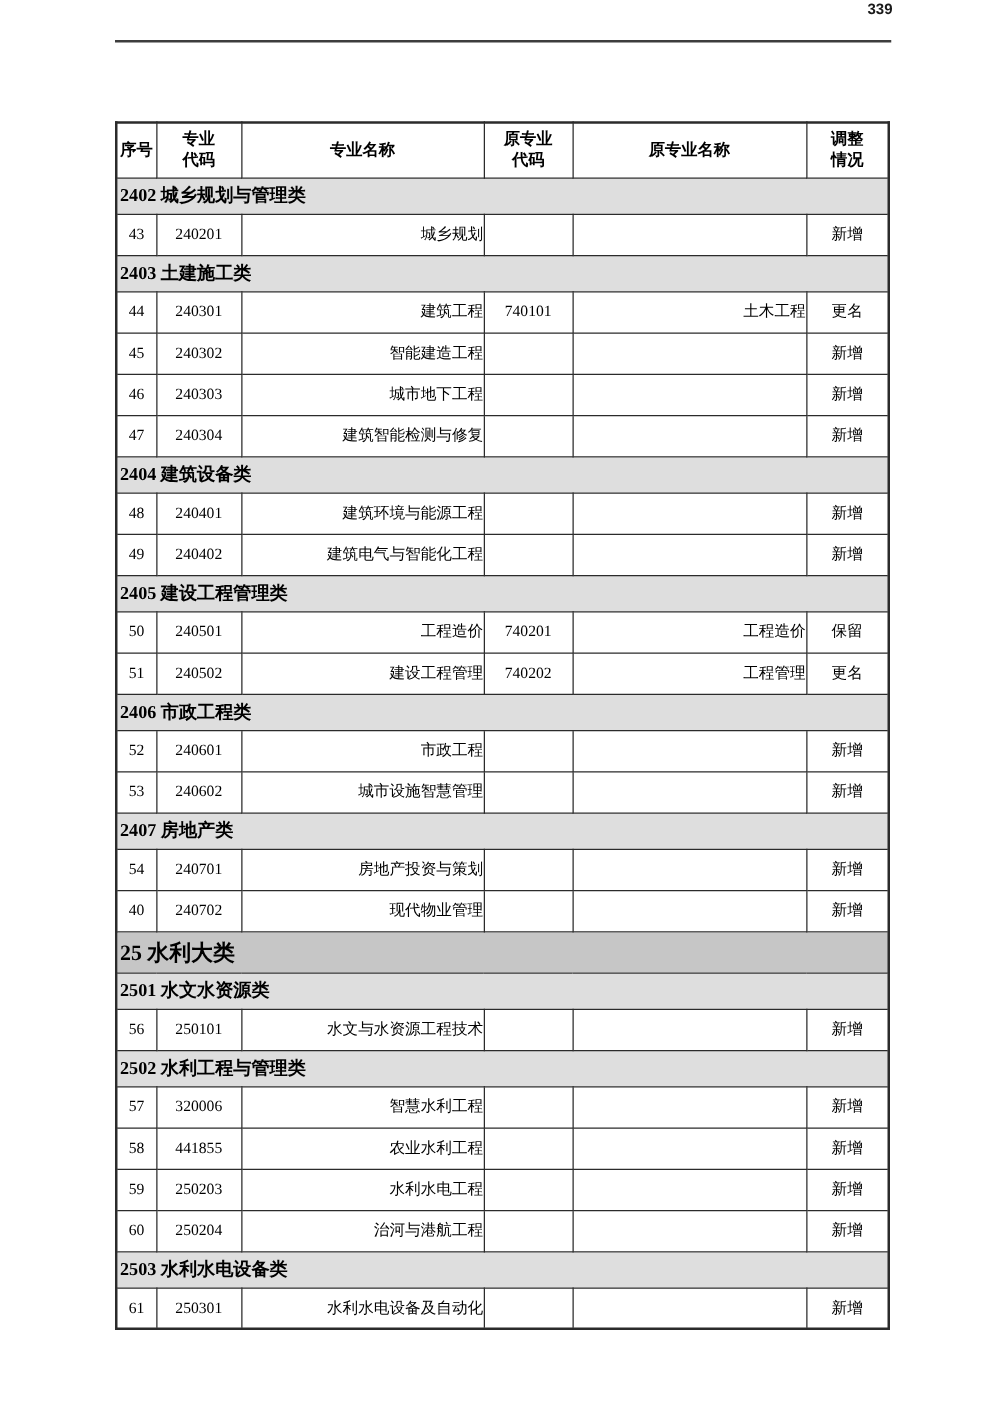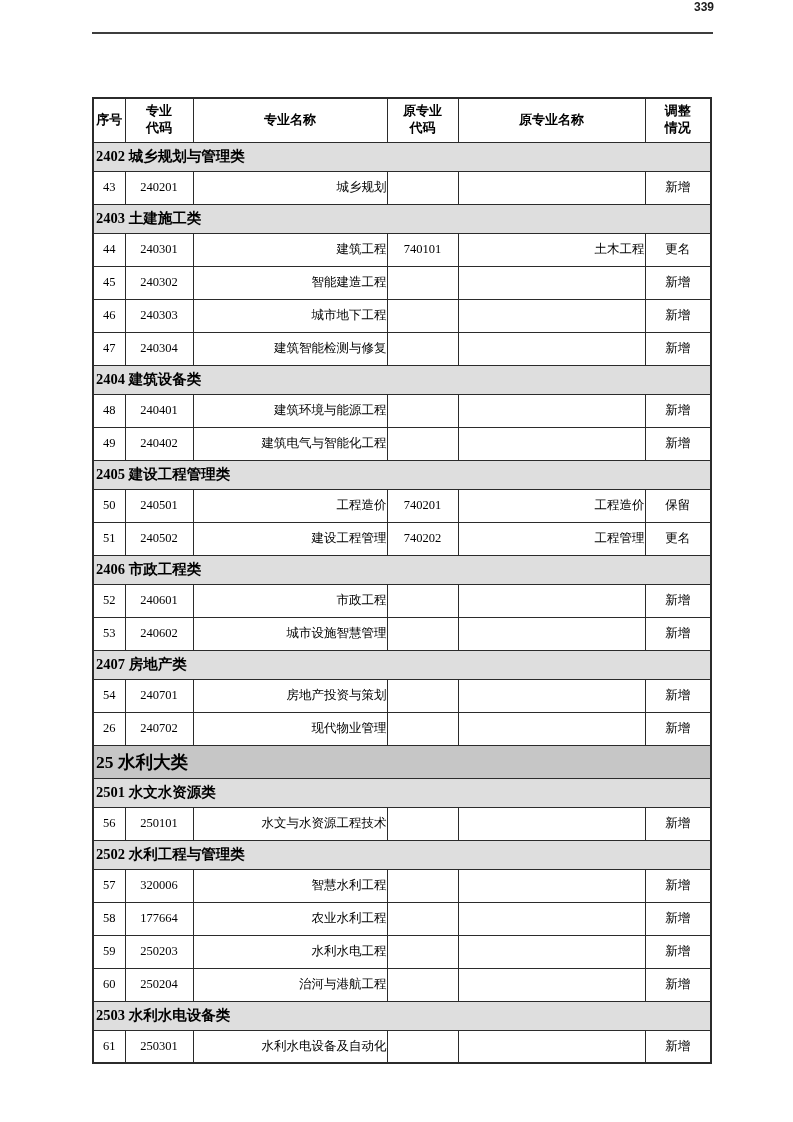--- a/index.html
+++ b/index.html
@@ -228,21 +228,21 @@
         </tr>
         <tr class="data-row">
           <td class="cell-center">54</td>
           <td class="cell-center">240701</td>
           <td class="cell-left">房地产投资与策划</td>
           <td class="cell-center"></td>
           <td class="cell-left"></td>
           <td class="cell-center">新增</td>
         </tr>
         <tr class="data-row">
-          <td class="cell-center">26</td>
+          <td class="cell-center">40</td>
           <td class="cell-center">240702</td>
           <td class="cell-left">现代物业管理</td>
           <td class="cell-center"></td>
           <td class="cell-left"></td>
           <td class="cell-center">新增</td>
         </tr>
         <tr class="major-section-row">
           <td colspan="6">25 水利大类</td>
         </tr>
         <tr class="section-row">
@@ -262,21 +262,21 @@
         <tr class="data-row">
           <td class="cell-center">57</td>
           <td class="cell-center">320006</td>
           <td class="cell-left">智慧水利工程</td>
           <td class="cell-center"></td>
           <td class="cell-left"></td>
           <td class="cell-center">新增</td>
         </tr>
         <tr class="data-row">
           <td class="cell-center">58</td>
-          <td class="cell-center">177664</td>
+          <td class="cell-center">441855</td>
           <td class="cell-left">农业水利工程</td>
           <td class="cell-center"></td>
           <td class="cell-left"></td>
           <td class="cell-center">新增</td>
         </tr>
         <tr class="data-row">
           <td class="cell-center">59</td>
           <td class="cell-center">250203</td>
           <td class="cell-left">水利水电工程</td>
           <td class="cell-center"></td>

